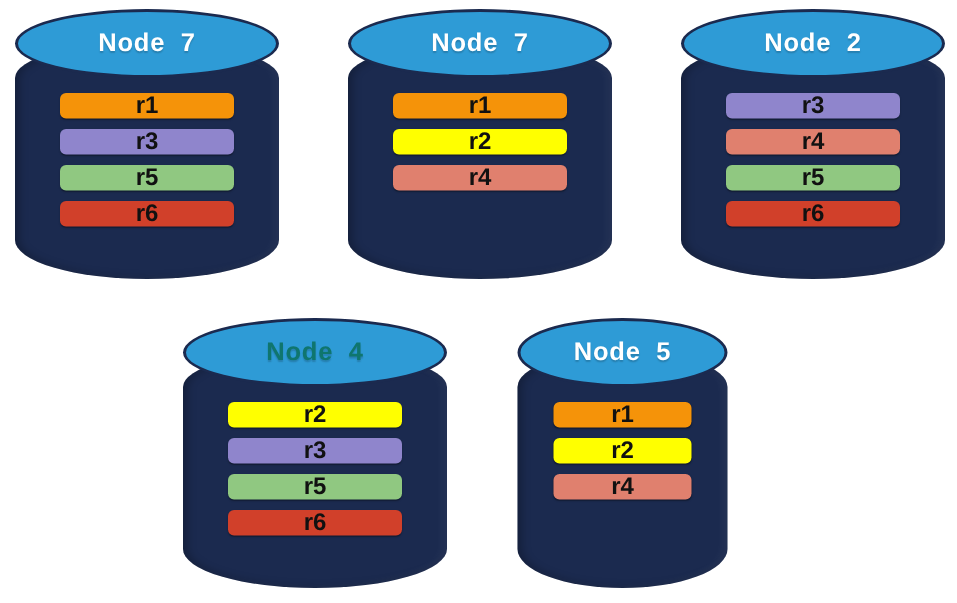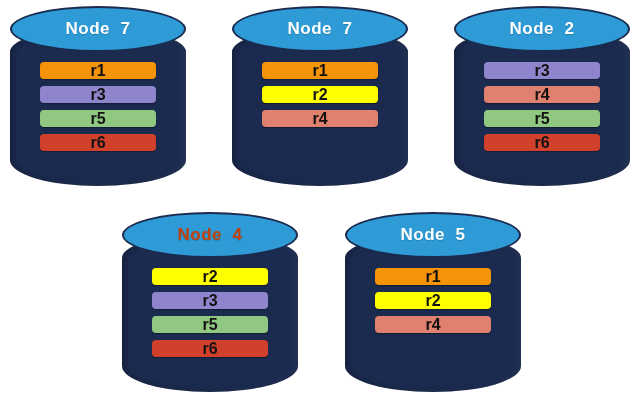--- a/index.html
+++ b/index.html
@@ -123,29 +123,29 @@
       <div class="replica-stack">
         <div class="replica" style="background: rgb(143, 133, 204);">r3</div>
         <div class="replica" style="background: rgb(224, 128, 110);">r4</div>
         <div class="replica" style="background: rgb(144, 200, 129);">r5</div>
         <div class="replica" style="background: rgb(209, 64, 42);">r6</div>
       </div>
     </div>
     <div class="node" style="left: 122px; top: 212px; width: 176px; height: 180px;">
       <div class="cyl-body" style="background: rgb(27, 42, 79);"></div>
       <div class="cyl-top" style="background: rgb(46, 155, 214);"></div>
-      <div class="cyl-label" style="color: #c2410c;">Node  4</div>
+      <div class="cyl-label" style="color: #0f766e;">Node  4</div>
       <div class="replica-stack">
         <div class="replica" style="background: rgb(255, 255, 0);">r2</div>
         <div class="replica" style="background: rgb(143, 133, 204);">r3</div>
         <div class="replica" style="background: rgb(144, 200, 129);">r5</div>
         <div class="replica" style="background: rgb(209, 64, 42);">r6</div>
       </div>
     </div>
-    <div class="node" style="left: 345px; top: 212px; width: 176px; height: 180px;">
+    <div class="node" style="left: 345px; top: 212px; width: 140px; height: 180px;">
       <div class="cyl-body" style="background: rgb(27, 42, 79);"></div>
       <div class="cyl-top" style="background: rgb(46, 155, 214);"></div>
       <div class="cyl-label" style="color: rgb(255, 255, 255);">Node  5</div>
       <div class="replica-stack">
         <div class="replica" style="background: rgb(245, 147, 9);">r1</div>
         <div class="replica" style="background: rgb(255, 255, 0);">r2</div>
         <div class="replica" style="background: rgb(224, 128, 110);">r4</div>
       </div>
     </div>
   </div>

